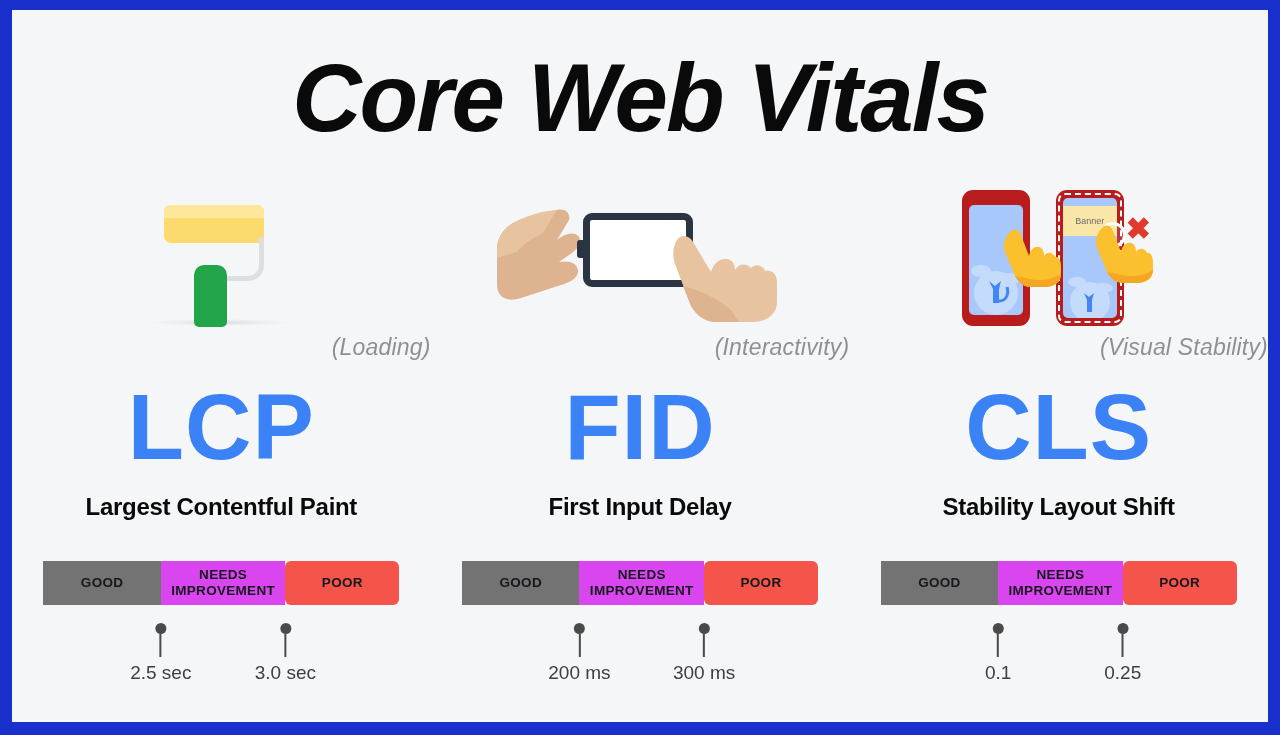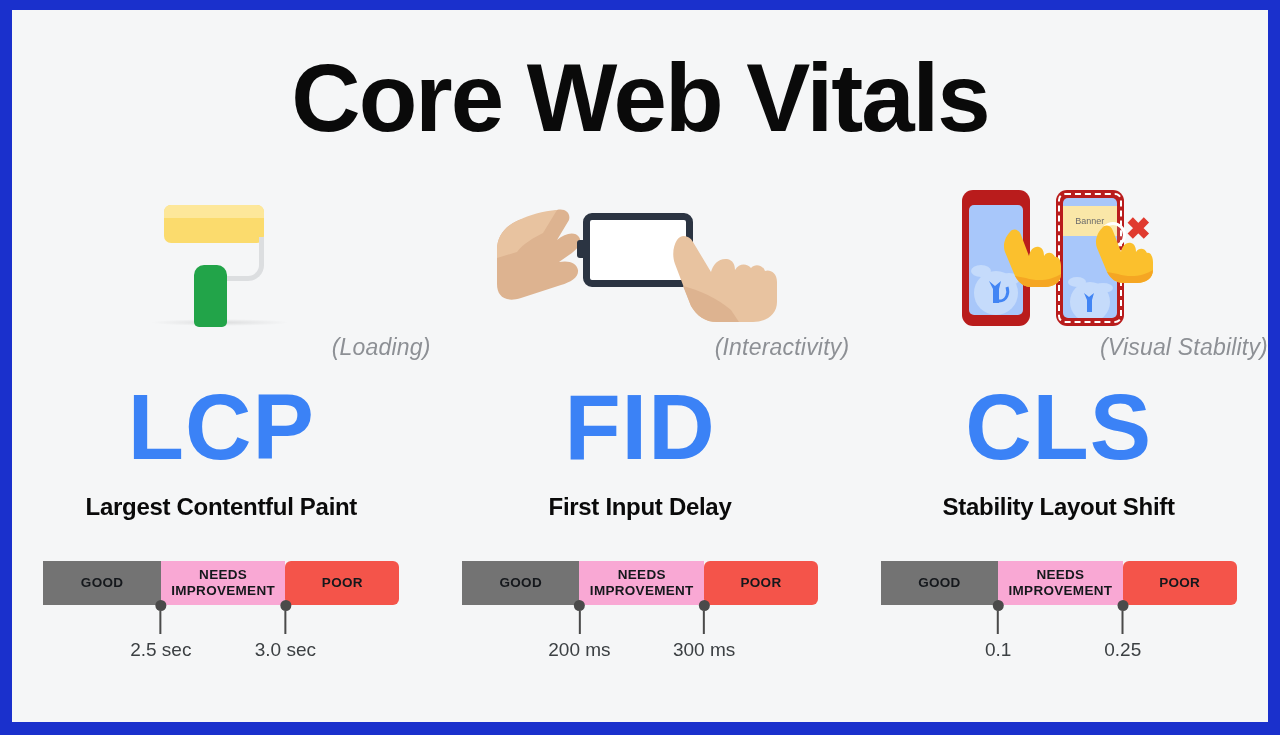--- a/index.html
+++ b/index.html
@@ -17,20 +17,21 @@
   }
   .title {
     position:absolute;
     top:38px; left:0; width:100%;
     text-align:center;
     font-size:96px;
     font-weight:bold;
     letter-spacing:-2px;
     color:#0a0a0a;
     line-height:1.05;
+    font-style:italic;
   }
   .columns {
     position:absolute;
     top:172px; left:0; width:100%;
     display:flex;
   }
   .col { width:33.333%; position:relative; }
 
   .art {
     height:150px;
@@ -83,24 +84,24 @@
     align-items:center;
     justify-content:center;
     text-align:center;
     font-size:13.5px;
     font-weight:bold;
     color:#15181c;
     line-height:1.15;
     letter-spacing:0.3px;
   }
   .seg-good  { background:#737373; }
-  .seg-needs { background:#f9a8d4; }
+  .seg-needs { background:#d946ef; }
   .seg-poor  { background:#f4544a;border-radius:6px; }
 
-  .markers { position:relative; height:60px; width:356px; }
+  .markers { position:relative; height:60px; width:356px;margin-top:23px; }
   .marker { position:absolute; top:0; transform:translateX(-50%); text-align:center; }
   .dot {
     width:11px; height:11px; border-radius:50%;
     background:#4a4a4a; margin:0 auto;
     margin-top:-5px;
   }
   .stem { width:2px; height:23px; background:#4a4a4a; margin:0 auto; }
   .mlabel {
     margin-top:5px;
     font-size:19px;

